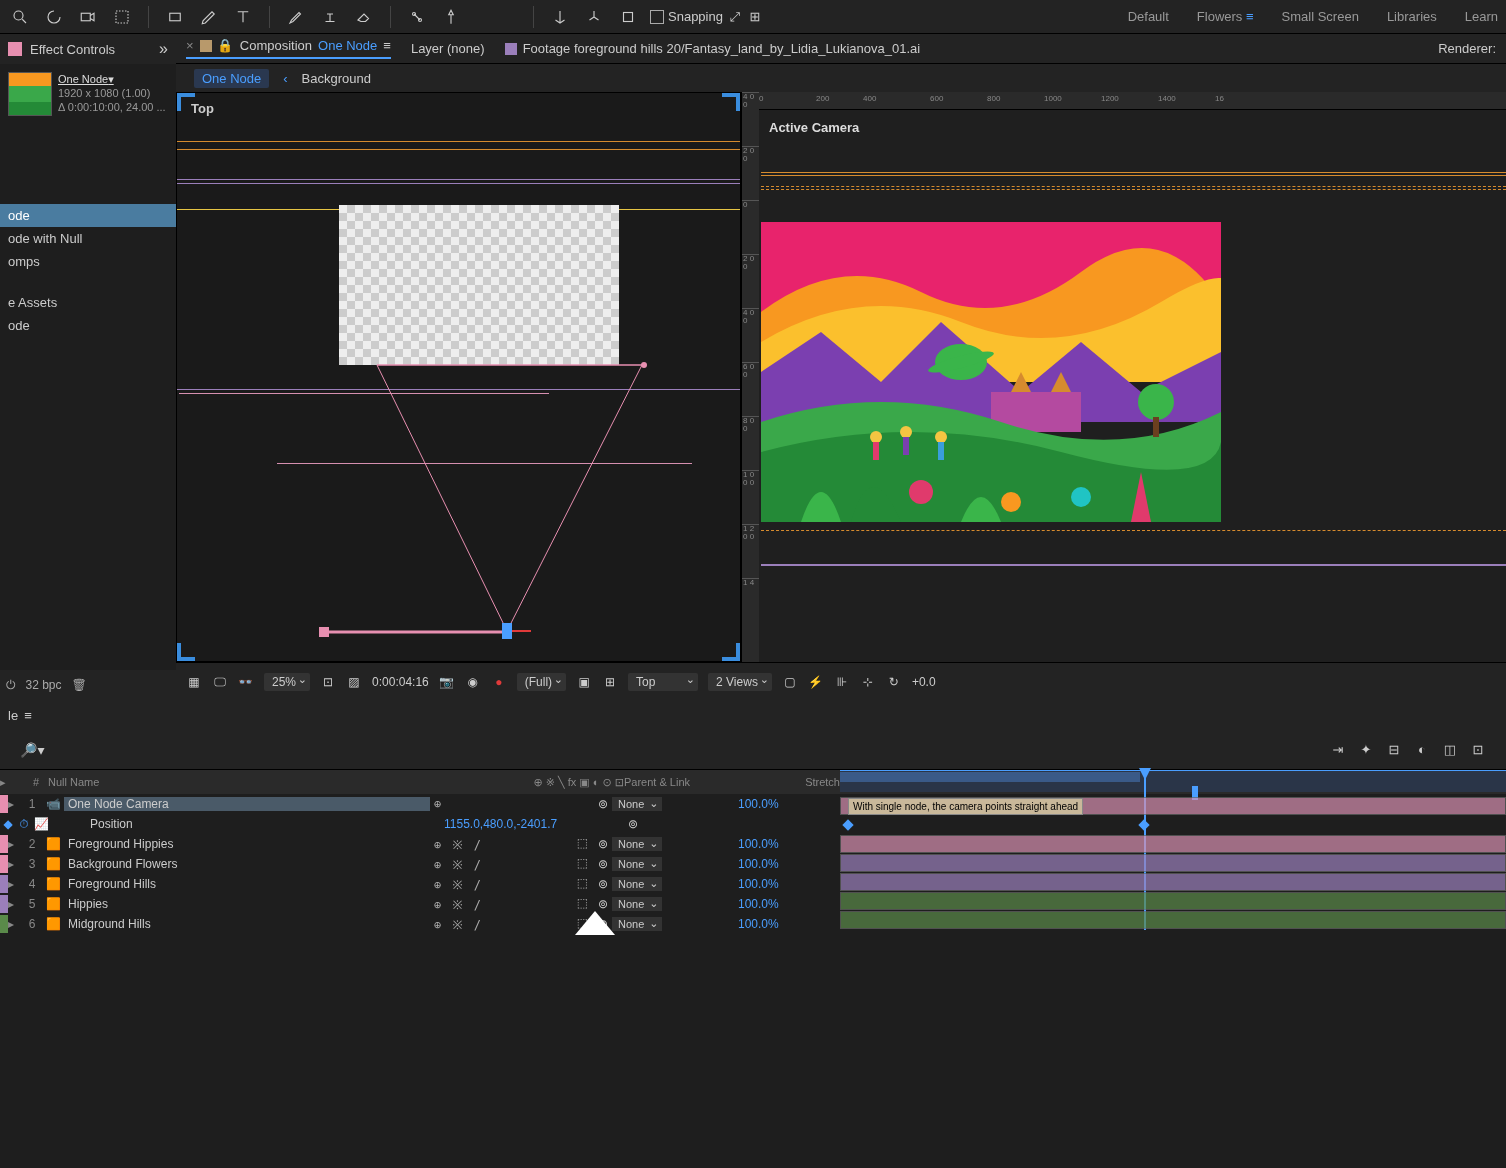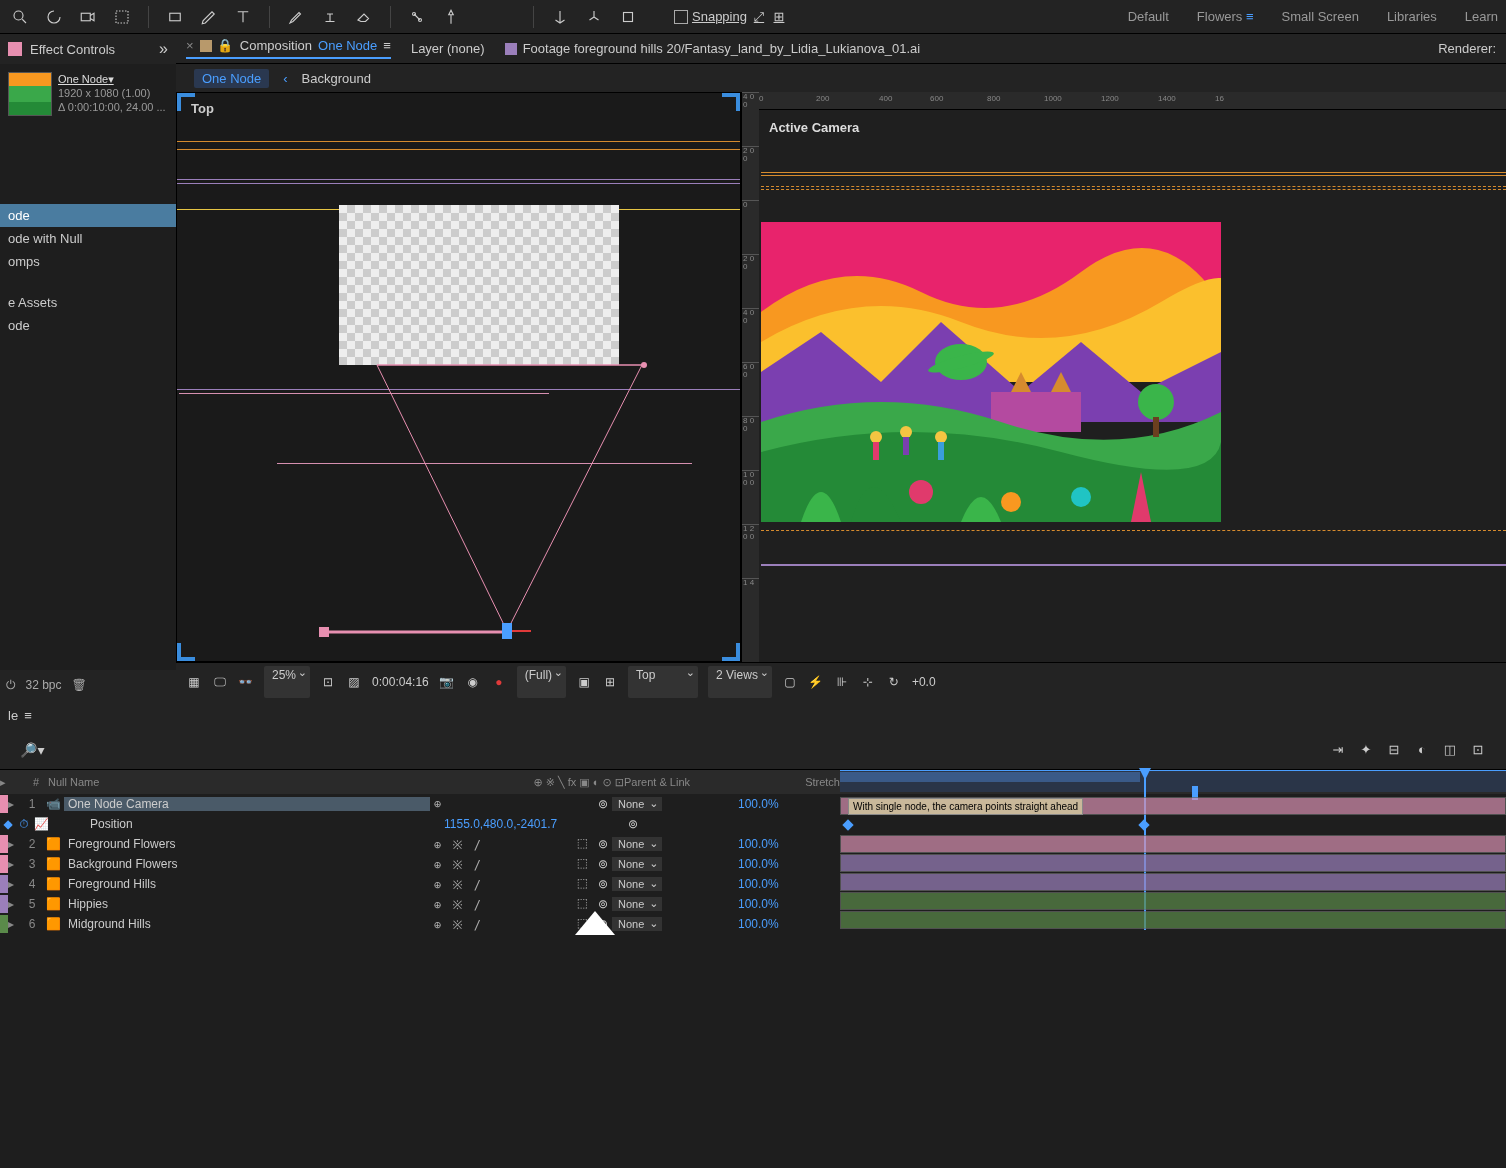--- a/index.html
+++ b/index.html
@@ -1,21 +1,21 @@
 <!DOCTYPE html>
 <html><head>
 <meta charset="utf-8">
 <style>
 * { margin: 0; padding: 0; box-sizing: border-box; font-family: "Segoe UI", Arial, sans-serif; }
 body { background: #1e1e1e; color: #ccc; width: 1506px; height: 1168px; overflow: hidden; font-size: 13px; }
 .toolbar { height: 34px; background: #232323; display: flex; align-items: center; padding: 0 8px; gap: 10px; border-bottom: 1px solid #000; }
 .tool-icon { width: 24px; height: 24px; display: inline-flex; align-items: center; justify-content: center; color: #ccc; cursor: pointer; }
 .tool-icon svg { width: 18px; height: 18px; stroke: #ccc; fill: none; stroke-width: 1.5; }
 .spacer-v { width: 1px; height: 22px; background: #444; margin: 0 4px; }
-.snapping { display: flex; align-items: center; gap: 4px; margin-left: 24px; text-decoration: underline; }
+.snapping { display: flex; align-items: center; gap: 4px; margin-left: 0; }
 .snap-box { width: 14px; height: 14px; border: 1px solid #aaa; }
 .workspace-links { margin-left: auto; display: flex; gap: 28px; }
 .workspace-links span { color: #999; cursor: pointer; }
 .workspace-links .active { color: #4a9eff; }
 .panels-row { display: flex; height: 666px; }
 .left-panel { width: 176px; display: flex; flex-direction: column; }
 .ec-header { height: 30px; background: #232323; display: flex; align-items: center; padding: 0 8px; gap: 8px; }
 .ec-swatch { width: 14px; height: 14px; background: #e78fb0; }
 .chevrons { margin-left: auto; font-size: 16px; }
 .project-thumb { display: flex; gap: 6px; padding: 8px; }
@@ -55,21 +55,21 @@
 .cam-tri { position: absolute; left: 140px; top: 268px; pointer-events: none; }
 .vruler { width: 18px; background: #2a2a2a; border-left: 1px solid #000; font-size: 8px; color: #888; display: flex; flex-direction: column; }
 .vruler div { height: 54px; border-top: 1px solid #555; padding-left: 1px; line-height: 8px; }
 .active-cam { flex: 1; background: #1f1f1f; position: relative; }
 .hruler { height: 18px; background: #2a2a2a; display: flex; font-size: 8px; color: #888; position: relative; border-bottom: 1px solid #000; }
 .hruler span { position: absolute; top: 2px; }
 .ac-label { position: absolute; top: 28px; left: 10px; font-weight: bold; color: #ddd; }
 .scene { position: absolute; top: 130px; left: 2px; right: 0; height: 300px; }
 .footer-bar { height: 38px; background: #232323; display: flex; align-items: center; gap: 10px; padding: 0 10px; font-size: 12px; border-top: 1px solid #000; }
 .footer-bar .val { color: #ccc; }
-.dd { background: #333; padding: 2px 14px 16px 8px; border-radius: 2px; position: relative; }
+.dd { background: #333; padding: 2px 14px 2px 8px; border-radius: 2px; position: relative; }
 .dd::after { content: "⌄"; position: absolute; right: 3px; top: 0; font-size: 11px; }
 .tl-section { display: flex; flex-direction: column; }
 .tl-tab { height: 30px; background: #232323; display: flex; align-items: center; padding: 0 8px; }
 .tl-header { height: 40px; background: #232323; display: flex; align-items: center; padding: 0 20px; gap: 10px; border-bottom: 1px solid #000; }
 .search-ico { font-size: 14px; }
 .mini-icons { margin-left: auto; display: flex; gap: 12px; }
 .tl-cols { height: 24px; background: #2a2a2a; display: flex; align-items: center; font-size: 11px; color: #888; }
 .col-num { width: 24px; text-align: center; margin-left: 12px; }
 .col-name { width: 408px; }
 .col-sw { width: 168px; text-align: right; }
@@ -311,21 +311,21 @@
 2
 0
 0</div>
           <div>1
 4</div>
         </div>
       <div class="active-cam">
         <div class="hruler" id="hruler">
             <span style="left: 0px;">0</span>
             <span style="left: 57px;">200</span>
-            <span style="left: 120px;">400</span>
+            <span style="left: 104px;">400</span>
             <span style="left: 171px;">600</span>
             <span style="left: 228px;">800</span>
             <span style="left: 285px;">1000</span>
             <span style="left: 342px;">1200</span>
             <span style="left: 399px;">1400</span>
             <span style="left: 456px;">16</span>
           </div>
         <div class="ac-label">Active Camera</div>
         <div style="position:absolute;top:80px;left:2px;right:0;height:4px;border-top:1px solid #d68b2e;border-bottom:1px solid #d68b2e"></div>
         <div style="position:absolute;top:94px;left:2px;right:0;height:4px;border-top:1px dashed #d68b2e;border-bottom:1px dashed #d68b2e"></div>
@@ -446,21 +446,21 @@
         <span style="width:20px;text-align:center">📈</span>
         <span class="pos-label">Position</span>
         <span class="pos-val">1155.0,480.0,-2401.7</span>
         <span style="width:130px;padding-left:20px">⊚</span>
       </div>
       <div class="layer-row">
         <span class="l-color" style="background:#e78fb0"></span>
     <span style="width:12px;color:#888">▸</span>
     <span class="l-num">2</span>
     <span class="l-ico">🟧</span>
-    <span class="l-name ">Foreground Flowers</span>
+    <span class="l-name ">Foreground Hippies</span>
     <span class="l-switches">⊕ ※ / <span style="float:right;margin-right:8px">⬚</span></span>
     <span class="l-parent">
           <span>⊚</span>
           <span class="l-parent-dd">None</span>
         </span>
     <span class="l-stretch">100.0%</span>
       </div>
       <div class="layer-row">
         <span class="l-color" style="background:#e78fb0"></span>
     <span style="width:12px;color:#888">▸</span>

